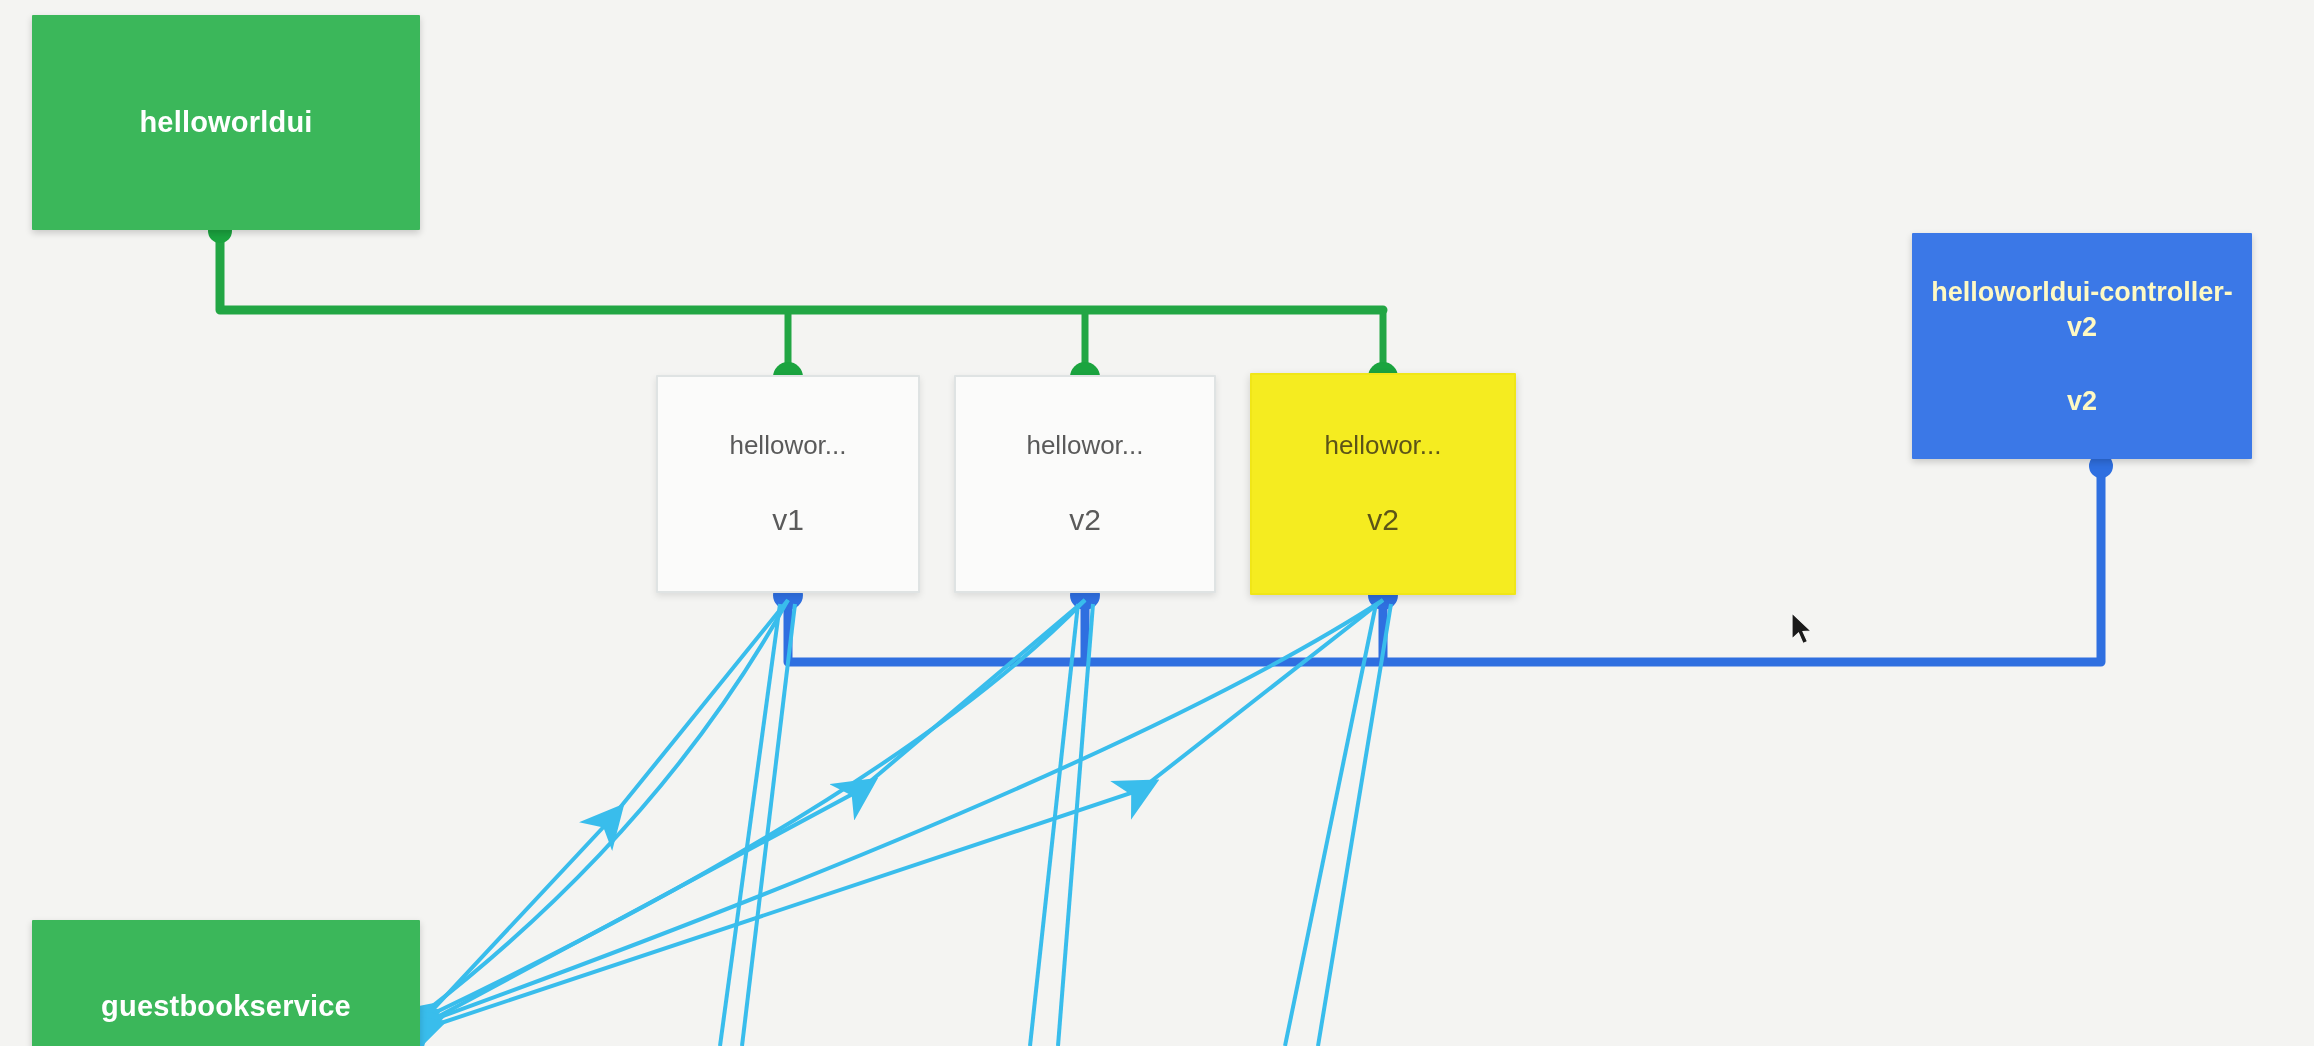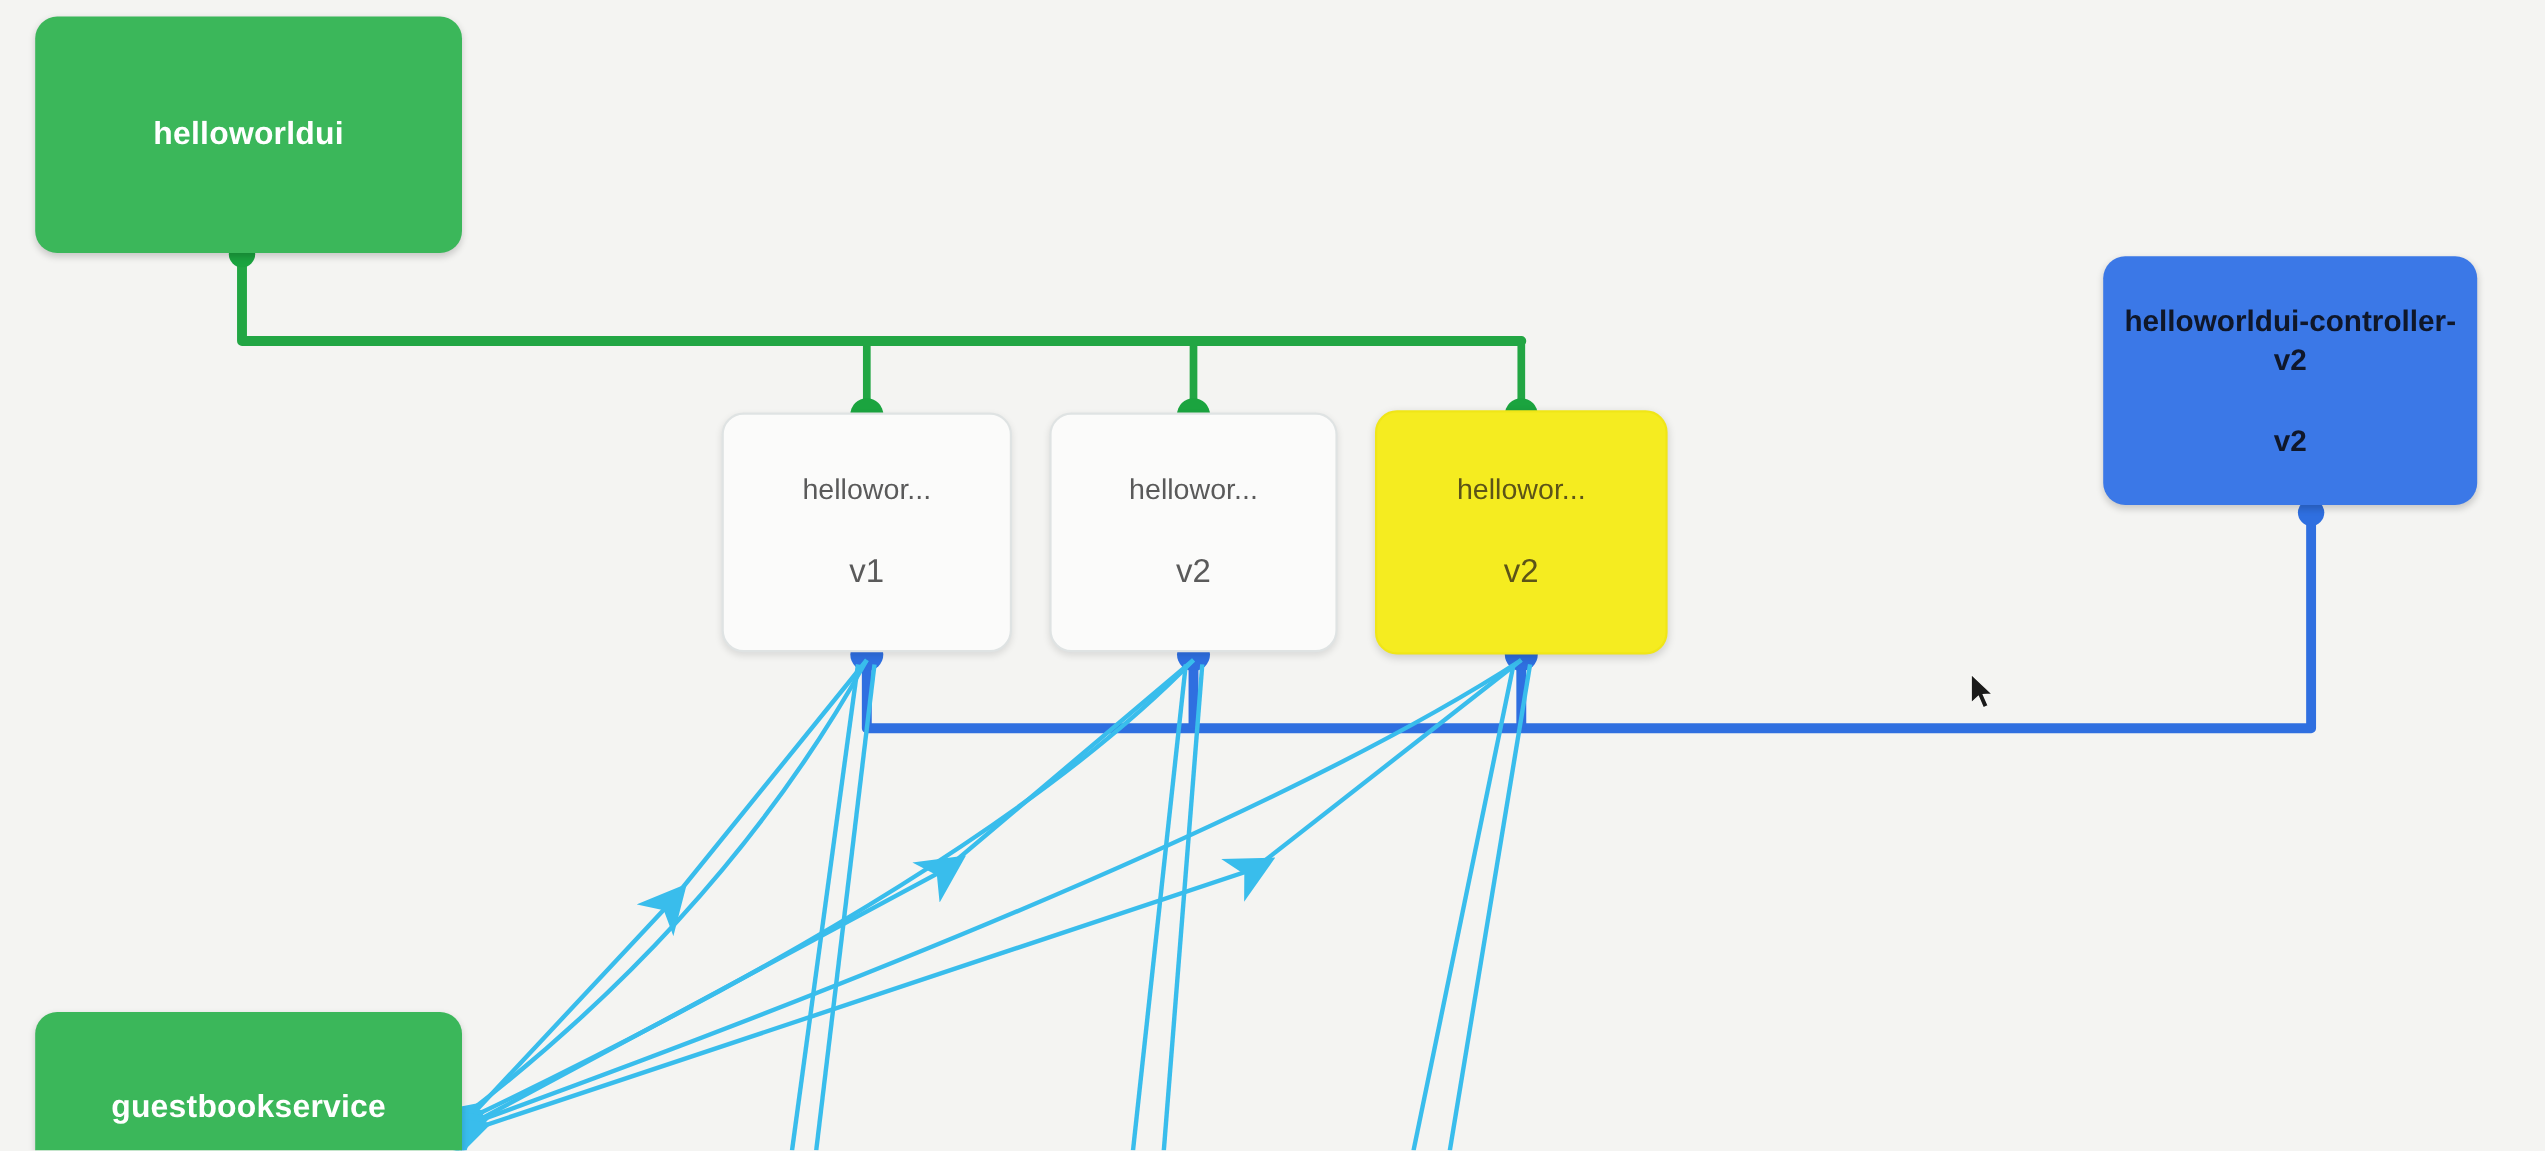--- a/index.html
+++ b/index.html
@@ -22,21 +22,21 @@
     position: absolute;
     left: 0;
     top: 0;
     width: 2314px;
     height: 1046px;
     pointer-events: none;
   }
   .node {
     position: absolute;
     box-sizing: border-box;
-    border-radius: 20px;
+    border-radius: 1px;
     display: flex;
     flex-direction: column;
     align-items: center;
     justify-content: center;
     text-align: center;
     z-index: 5;
   }
   .node-service {
     background: #3bb75a;
     box-shadow: 0 3px 7px rgba(0,0,0,0.18);
@@ -50,21 +50,21 @@
   }
   .node-pod-selected {
     background: #f5ec20;
     border: 2px solid #f0e617;
     box-shadow: 0 3px 8px rgba(0,0,0,0.16);
     color: #5c5418;
   }
   .node-controller {
     background: #3b78e7;
     box-shadow: 0 3px 7px rgba(0,0,0,0.18);
-    color: #0f172a;
+    color: #fef9c3;
   }
   .svc-title {
     font-size: 29px;
     font-weight: bold;
     letter-spacing: 0.2px;
     line-height: 1.15;
   }
   .svc-ips {
     margin-top: 22px;
     font-size: 27px;

